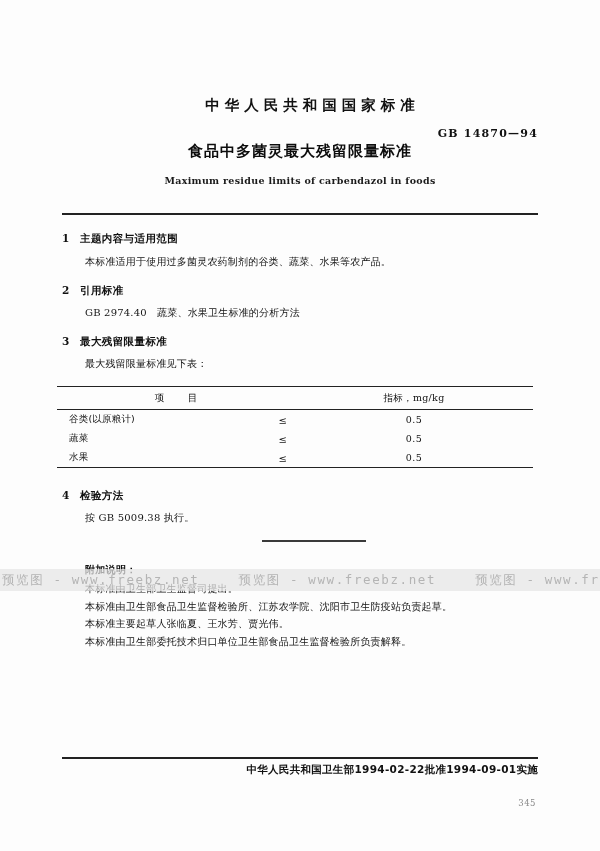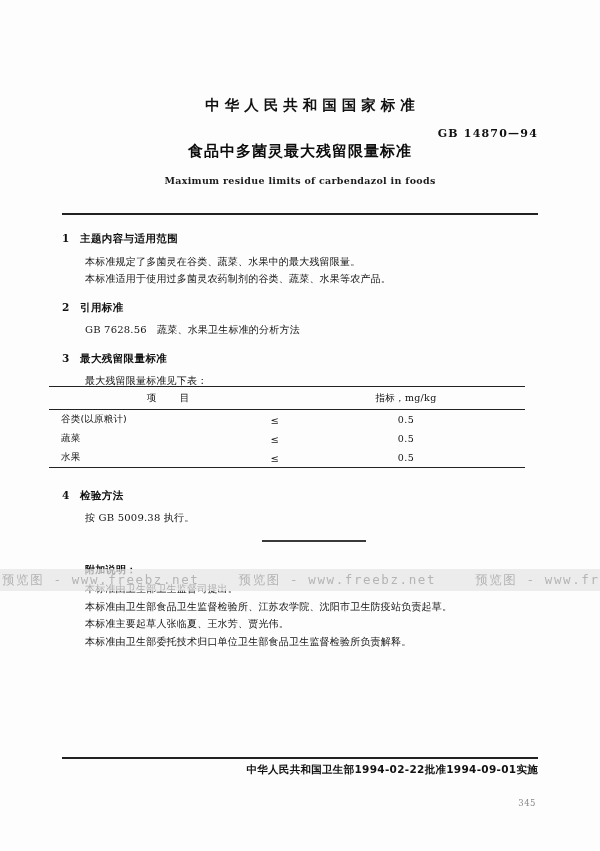--- a/index.html
+++ b/index.html
@@ -137,21 +137,21 @@
   
   .table-lead {
     font-size: 10px;
     margin-left: 23px;
     margin-top: 8px;
     color: #141414;
     letter-spacing: 0.2px;
   }
   .mrl-table {
     position: absolute;
-    left: 49px;
+    left: 57px;
     right: 62px;
     top: 386px;
     border-collapse: collapse;
     width: 476px;
     table-layout: fixed;
   }
   .mrl-table th, .mrl-table td {
     border: none;
     padding: 0;
   }
@@ -288,30 +288,29 @@
 
   <div class="rule-top"></div>
 
   <div class="content">
 
     <div class="sec-head">
       <span class="sec-num">1</span>
       <span>主题内容与适用范围</span>
     </div>
     <div class="para">
-      <div class="para-line">本标准规定了多菌灵在谷类、蔬菜、水果中的最大残留限量。</div>
       <div class="para-line">本标准适用于使用过多菌灵农药制剂的谷类、蔬菜、水果等农产品。</div>
     </div>
 
     <div class="sec-head">
       <span class="sec-num">2</span>
       <span>引用标准</span>
     </div>
     <div class="para tight">
-      <div class="para-line mono-ref">GB 7628.56　蔬菜、水果卫生标准的分析方法</div>
+      <div class="para-line mono-ref">GB 2974.40　蔬菜、水果卫生标准的分析方法</div>
     </div>
 
     <div class="sec-head">
       <span class="sec-num">3</span>
       <span>最大残留限量标准</span>
     </div>
     <div class="table-lead">最大残留限量标准见下表：</div>
   </div>
 
   <table class="mrl-table">

